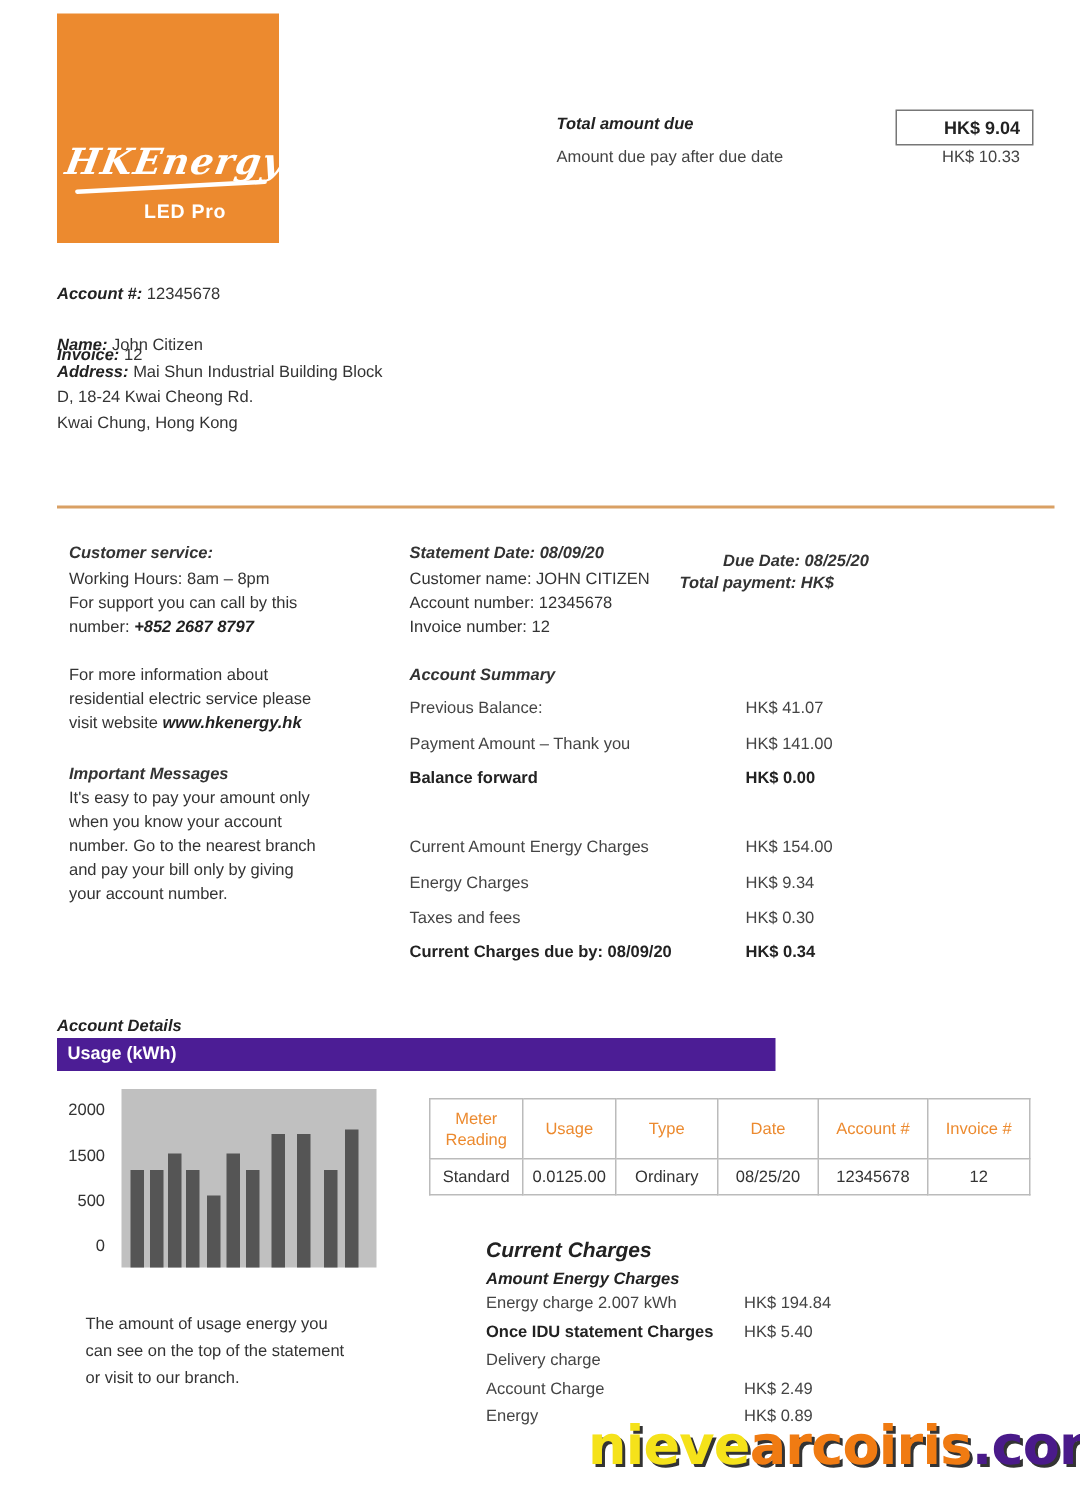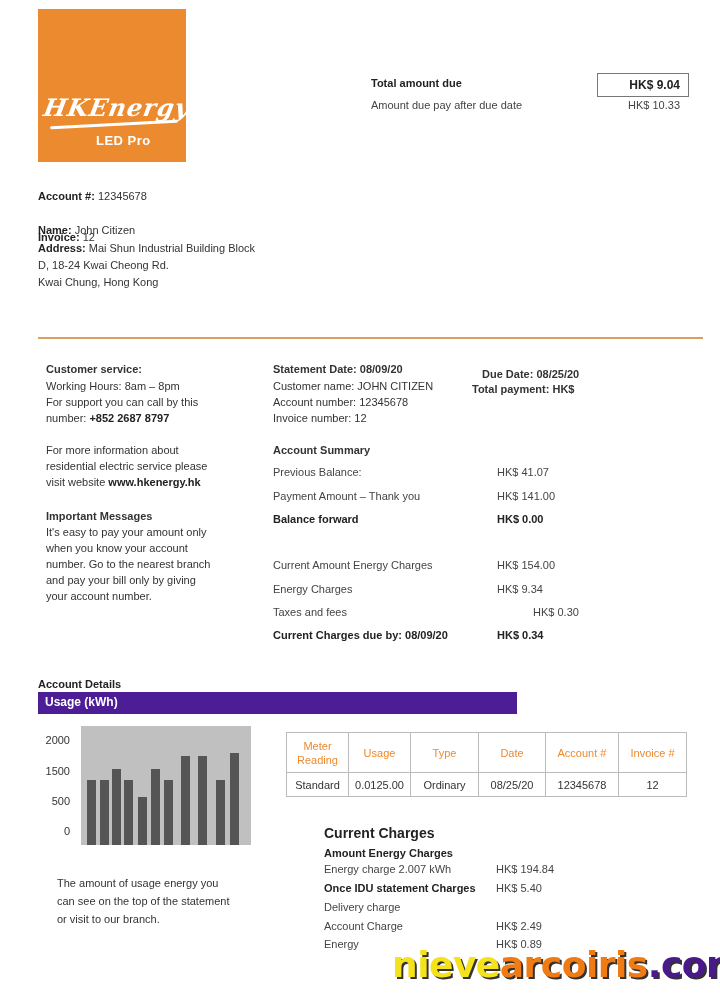--- a/index.html
+++ b/index.html
@@ -11,21 +11,21 @@
   .logo { left: 38px; top: 9px; width: 148px; height: 153px; background: #ec8a2f; }
   .logo-main { position: absolute; left: 6px; top: 84px; width: 140px; text-align: center; color: #fff;
                font-family: "DejaVu Serif", serif; font-style: italic; font-weight: bold; font-size: 24px; letter-spacing: 1px;
                transform: skewX(-10deg); }
   .logo-swoosh { position: absolute; left: 12px; top: 114px; width: 128px; height: 3px; background: #fff; border-radius: 2px; transform: rotate(-3deg); }
   .logo-sub { position: absolute; left: 58px; top: 124px; color: #fff; font-weight: bold; font-size: 13px; letter-spacing: 0.5px; }
 
   
   .tot-label { font-size: 11px; color: #222; }
   .tot-box { left: 597px; top: 73px; width: 92px; height: 24px; border: 1px solid #777; text-align: right; padding: 4px 8px 0 0; font-weight: bold; font-size: 12px; color: #222; }
-  .b { font-weight: bold; color: #222; }
+  .b { font-weight: bold; color: #222; font-style: italic; }
   .line { font-size: 11px; line-height: 17px; color: #333; }
 
   .divider { left: 38px; top: 337px; width: 665px; height: 2px; background: #d9a064; }
 
   .summary-row { position: absolute; font-size: 11px; color: #444; }
   .summary-row.bold { font-weight: bold; color: #222; }
 
   .orange-bar { left: 38px; top: 692px; width: 479px; height: 22px; background: #4c1d95; color: #fff; font-weight: bold; font-size: 12px; padding: 3px 0 0 7px; }
 
   
@@ -92,41 +92,41 @@
 <div class="abs line" style="left:46px; top:540px;">when you know your account</div>
 <div class="abs line" style="left:46px; top:556px;">number. Go to the nearest branch</div>
 <div class="abs line" style="left:46px; top:572px;">and pay your bill only by giving</div>
 <div class="abs line" style="left:46px; top:588px;">your account number.</div>
 
 <div class="abs line b" style="left:273px; top:361px;">Statement Date: 08/09/20</div>
 <div class="abs line" style="left:273px; top:378px;">Customer name: JOHN CITIZEN</div>
 <div class="abs line" style="left:273px; top:394px;text-align:right;">Account number: 12345678</div>
 <div class="abs line" style="left:273px; top:410px;">Invoice number: 12</div>
 <div class="abs line b" style="left:482px; top:366px;">Due Date: 08/25/20</div>
-<div class="abs line b" style="left:472px; top:381px;">Total payment: HK$</div>
+<div class="abs line b" style="left:453px; top:381px;">Total payment: HK$</div>
 
 <div class="abs line b" style="left:273px; top:442px;">Account Summary</div>
 
 <div class="summary-row" style="left:273px; top:466px;">Previous Balance:</div>
 <div class="summary-row" style="left:497px; top:466px;">HK$ 41.07</div>
 
 <div class="summary-row" style="left:273px; top:490px;">Payment Amount – Thank you</div>
 <div class="summary-row" style="left:497px; top:490px;">HK$ 141.00</div>
 
 <div class="summary-row bold" style="left:273px; top:513px;">Balance forward</div>
 <div class="summary-row bold" style="left:497px; top:513px;">HK$ 0.00</div>
 
 <div class="summary-row" style="left:273px; top:559px;">Current Amount Energy Charges</div>
 <div class="summary-row" style="left:497px; top:559px;">HK$ 154.00</div>
 
 <div class="summary-row" style="left:273px; top:583px;">Energy Charges</div>
 <div class="summary-row" style="left:497px; top:583px;">HK$ 9.34</div>
 
 <div class="summary-row" style="left:273px; top:606px;">Taxes and fees</div>
-<div class="summary-row" style="left:497px; top:606px;margin-left:36px;">HK$ 0.30</div>
+<div class="summary-row" style="left:497px; top:606px;">HK$ 0.30</div>
 
 <div class="summary-row bold" style="left:273px; top:629px;">Current Charges due by: 08/09/20</div>
 <div class="summary-row bold" style="left:497px; top:629px;">HK$ 0.34</div>
 
 <div class="abs b" style="left:38px; top:678px; font-size:11px;">Account Details</div>
 <div class="abs orange-bar">Usage (kWh)</div>
 
 <div class="ytick" style="top:734px;">2000</div>
 <div class="ytick" style="top:765px;">1500</div>
 <div class="ytick" style="top:795px;">500</div>

